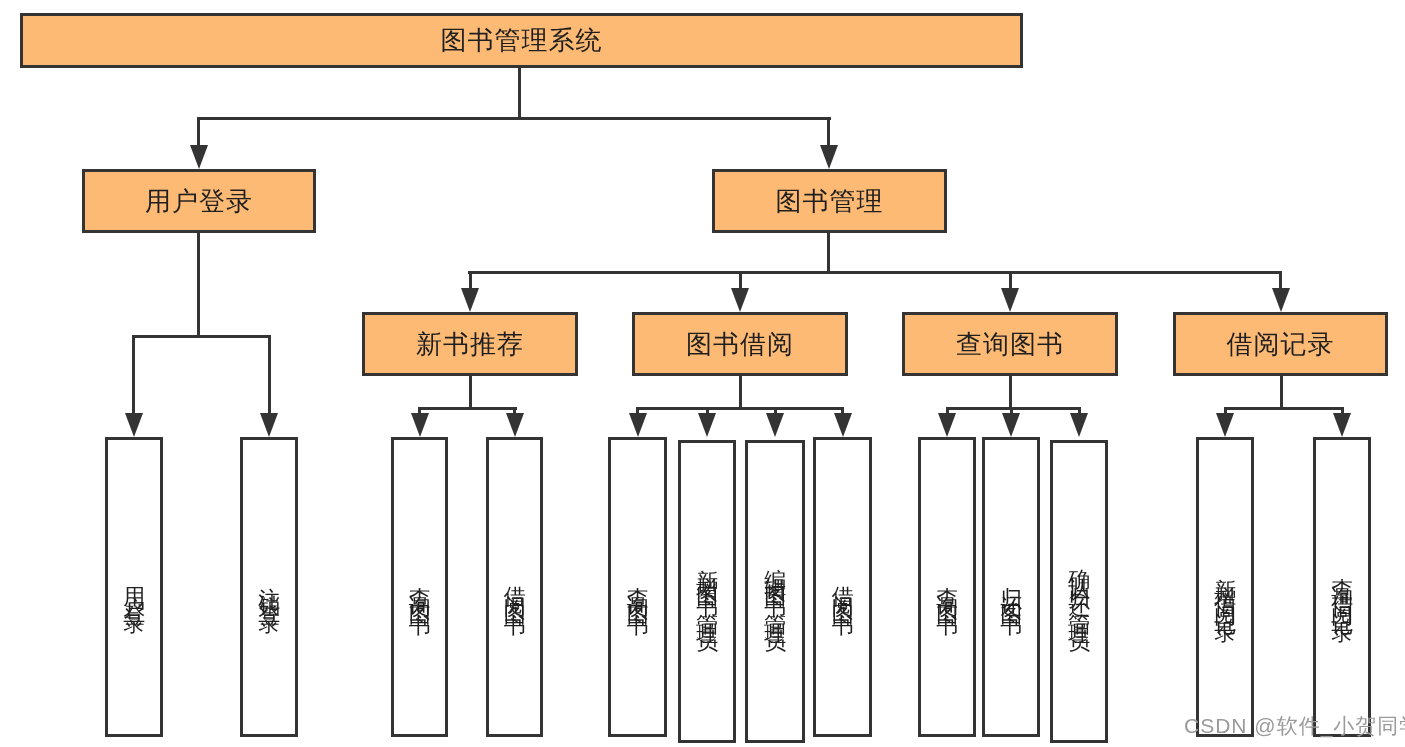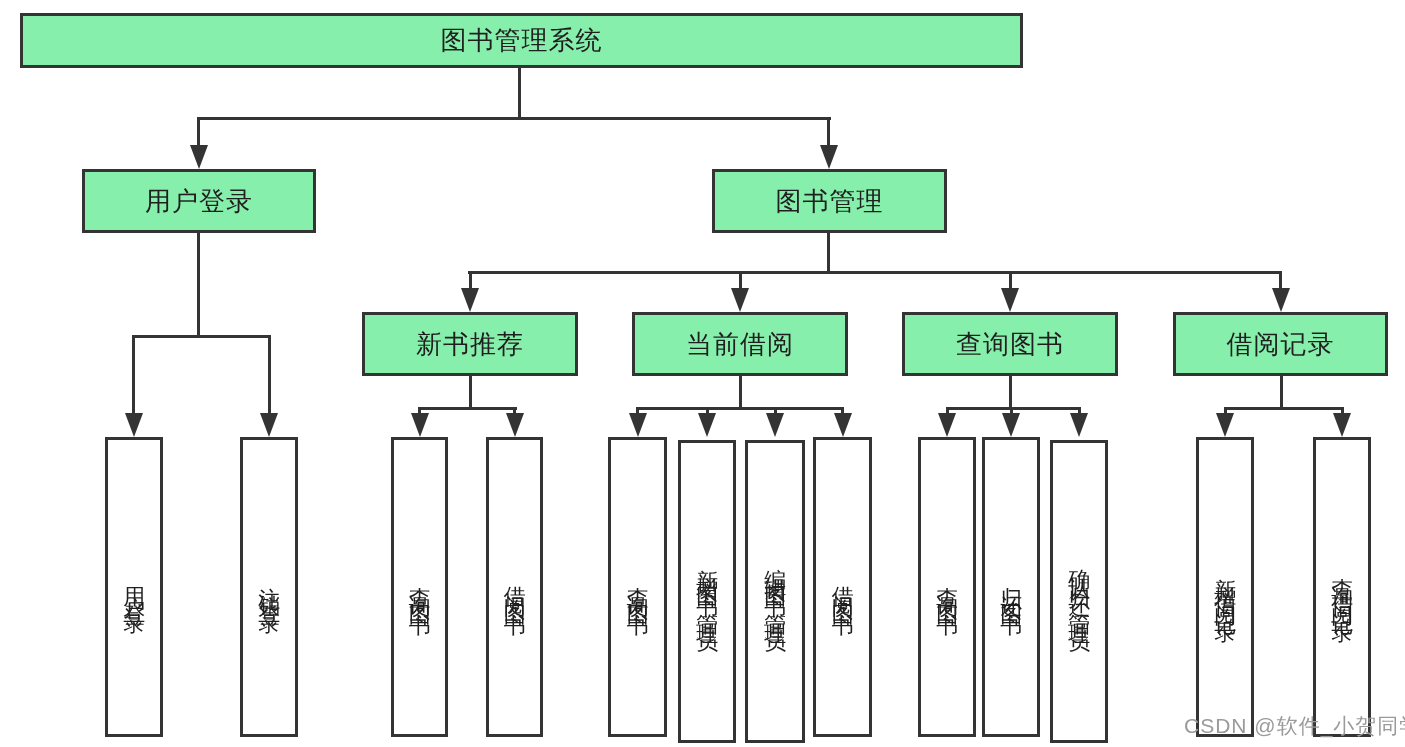--- a/index.html
+++ b/index.html
@@ -8,21 +8,21 @@
     --bg:#ffffff;
     --wm:#9a9a9a;
   }
   html,body{margin:0;padding:0;background:var(--bg);}
   #stage{
     position:relative;width:1405px;height:747px;background:var(--bg);
     font-family:"Liberation Sans",sans-serif;color:var(--text);overflow:hidden;
   }
   .box{
     position:absolute;box-sizing:border-box;border:3px solid var(--line);
-    background:#86efac;display:flex;align-items:center;justify-content:center;
+    background:#fdba74;display:flex;align-items:center;justify-content:center;
     font-size:26px;letter-spacing:1px;color:var(--text);white-space:nowrap;
   }
   .vbox{
     position:absolute;box-sizing:border-box;border:3px solid var(--line);
     background:#fff;display:flex;align-items:center;justify-content:center;
   }
   .vtext{
     writing-mode:vertical-rl;text-orientation:mixed;
     font-size:22px;letter-spacing:9px;color:var(--text);line-height:1.2;
   }
@@ -52,21 +52,21 @@
     <span>用户登录</span>
   </div>
   <div class="box" style="left:362px;top:312px;width:216px;height:64px;">
     <span>新书推荐</span>
   </div>
 
   <div class="box" style="left:712px;top:169px;width:235px;height:64px;">
     <span>图书管理</span>
   </div>
   <div class="box" style="left:632px;top:312px;width:216px;height:64px;">
-    <span>当前借阅</span>
+    <span>图书借阅</span>
   </div>
   <div class="box" style="left:902px;top:312px;width:216px;height:64px;">
     <span>查询图书</span>
   </div>
   <div class="box" style="left:1173px;top:312px;width:215px;height:64px;">
     <span>借阅记录</span>
   </div>
 
   <div class="vbox" style="left:105px;top:437px;width:58px;height:300px;">
     <span class="vtext">用户登录</span>

